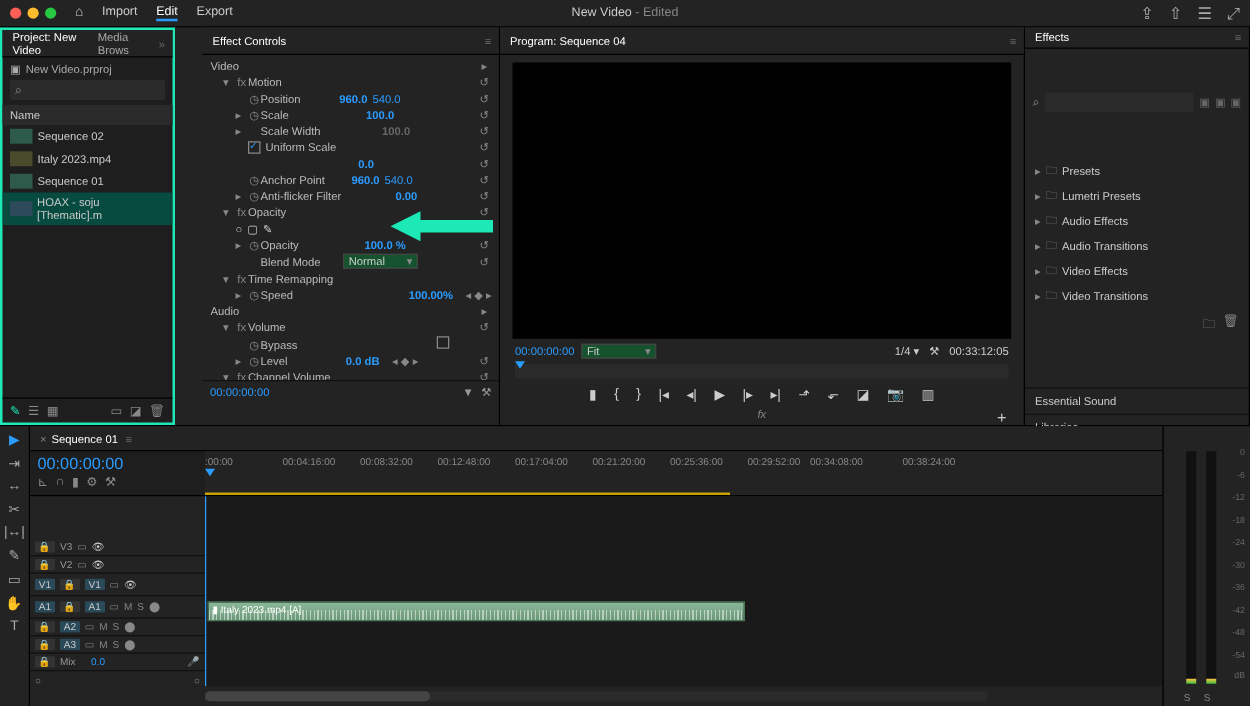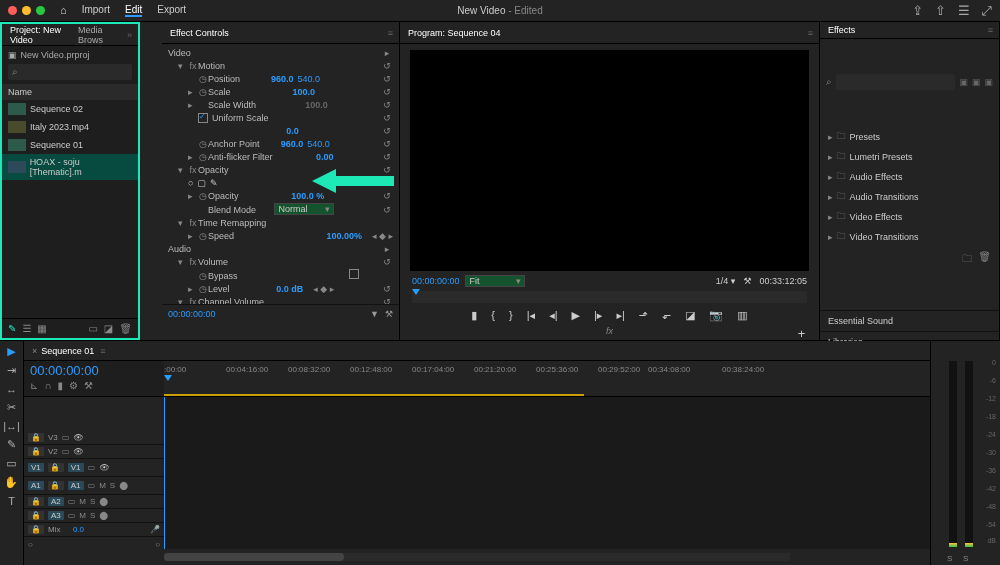--- a/index.html
+++ b/index.html
@@ -543,20 +543,21 @@
             <span class="track-ico">⬤</span>
           </div>
         <div class="track-row"><span class="track-btn off">🔒</span><span>Mix</span>&nbsp;&nbsp;<span style="color:#2b9cff">0.0</span><span style="margin-left:auto" class="track-ico">🎤</span></div>
         <div class="track-row" style="border:none">
             <span class="track-ico">○</span>
             <span style="margin-left:auto" class="track-ico">○</span>
           </div>
       </div>
       <div class="tl-track-content">
         <div class="playhead-line"></div>
+        <div class="clip audio" style="top:84px;left:2px;width:430px;">▮ <span>Italy 2023.mp4 [A]</span><div class="wave"></div></div>
       </div>
     </div>
     <div class="tl-footer">
       <div class="tl-scroll">
         <div class="tl-thumb"></div>
       </div>
     </div>
   </div>
 
   <div class="meters">

